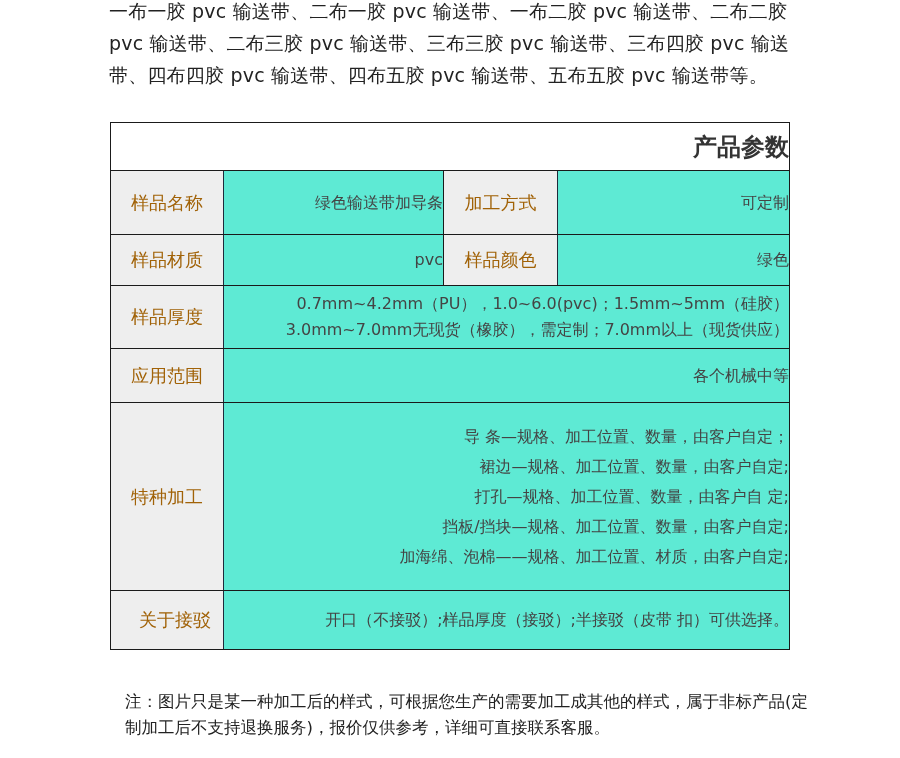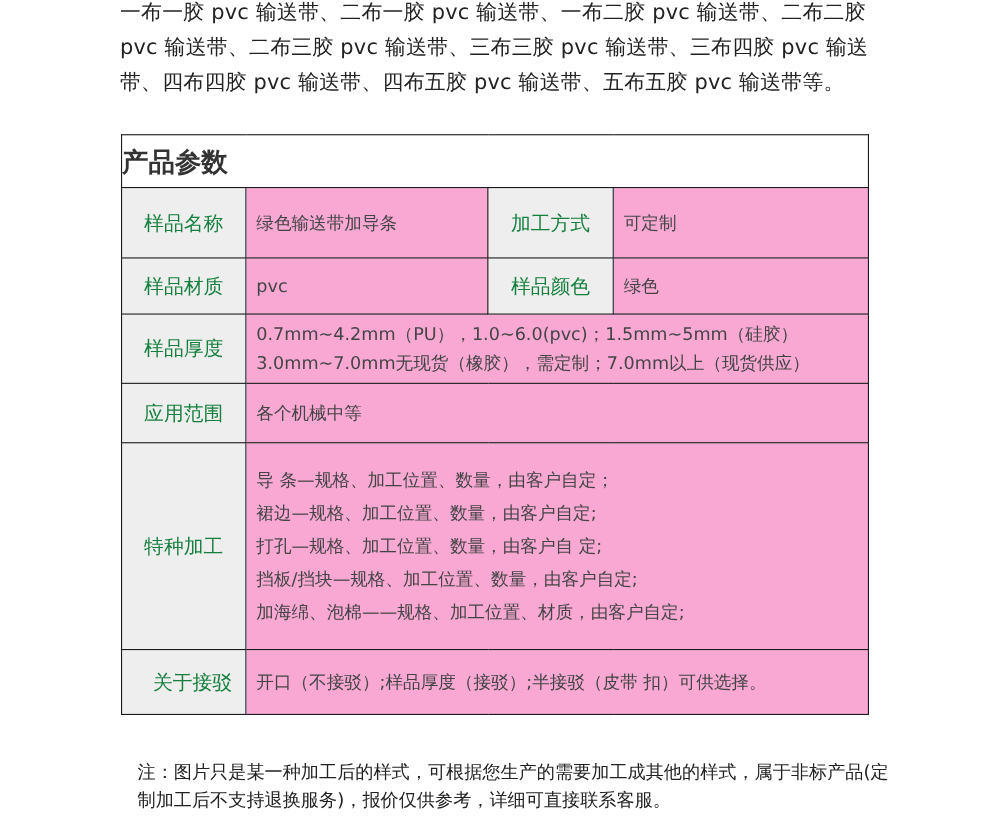--- a/index.html
+++ b/index.html
@@ -34,39 +34,40 @@
     border-collapse: collapse;
     table-layout: fixed;
   }
   .param-table td {
     border: 1.5px solid #1a1a1a;
     padding: 0;
     vertical-align: middle;
   }
   .param-table .title-cell {
     height: 47px;
-    text-align: left;
+    text-align: right;
     font-size: 24px;
     font-weight: bold;
     color: #333333;
     background: #ffffff;
   }
   .param-table .label {
     background: #eeeeee;
     text-align: center;
     font-size: 18px;
-    color: #15803d;
+    color: #a16207;
     border-right-color: #1e2a3a;
   }
   .param-table .value {
-    background: #f9a8d4;
+    background: #5eead4;
     font-size: 16px;
     color: #444444;
     padding-left: 9px;
     line-height: 26px;
+    text-align: right;
   }
   .r1 td { height: 63px; }
   .r2 td { height: 50px; margin-top: 12px; }
   .r3 td { height: 62px; }
   .r4 td { height: 53px; }
   .r5 td { height: 187px; }
   .r6 td { height: 58px; padding-left: 16px; }
   .r5 .value .line {
     display: block;
     line-height: 30px;

